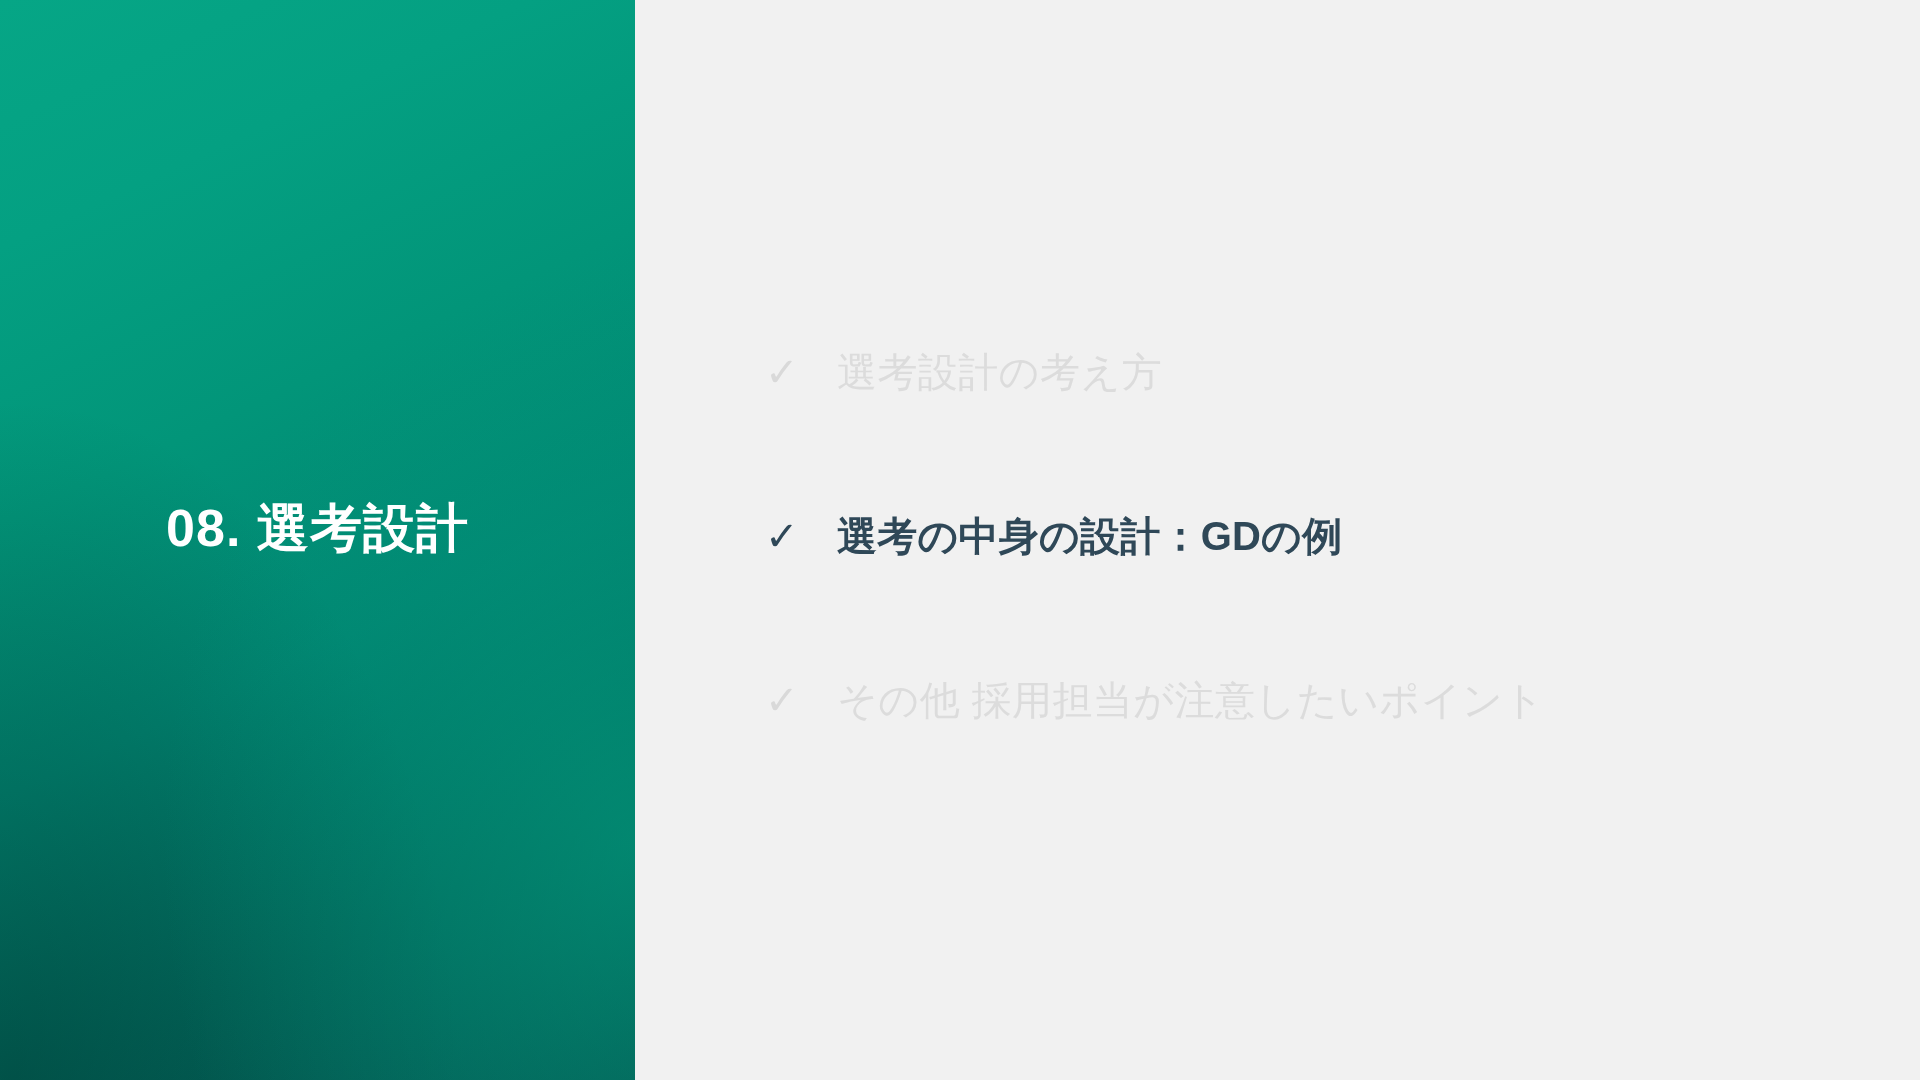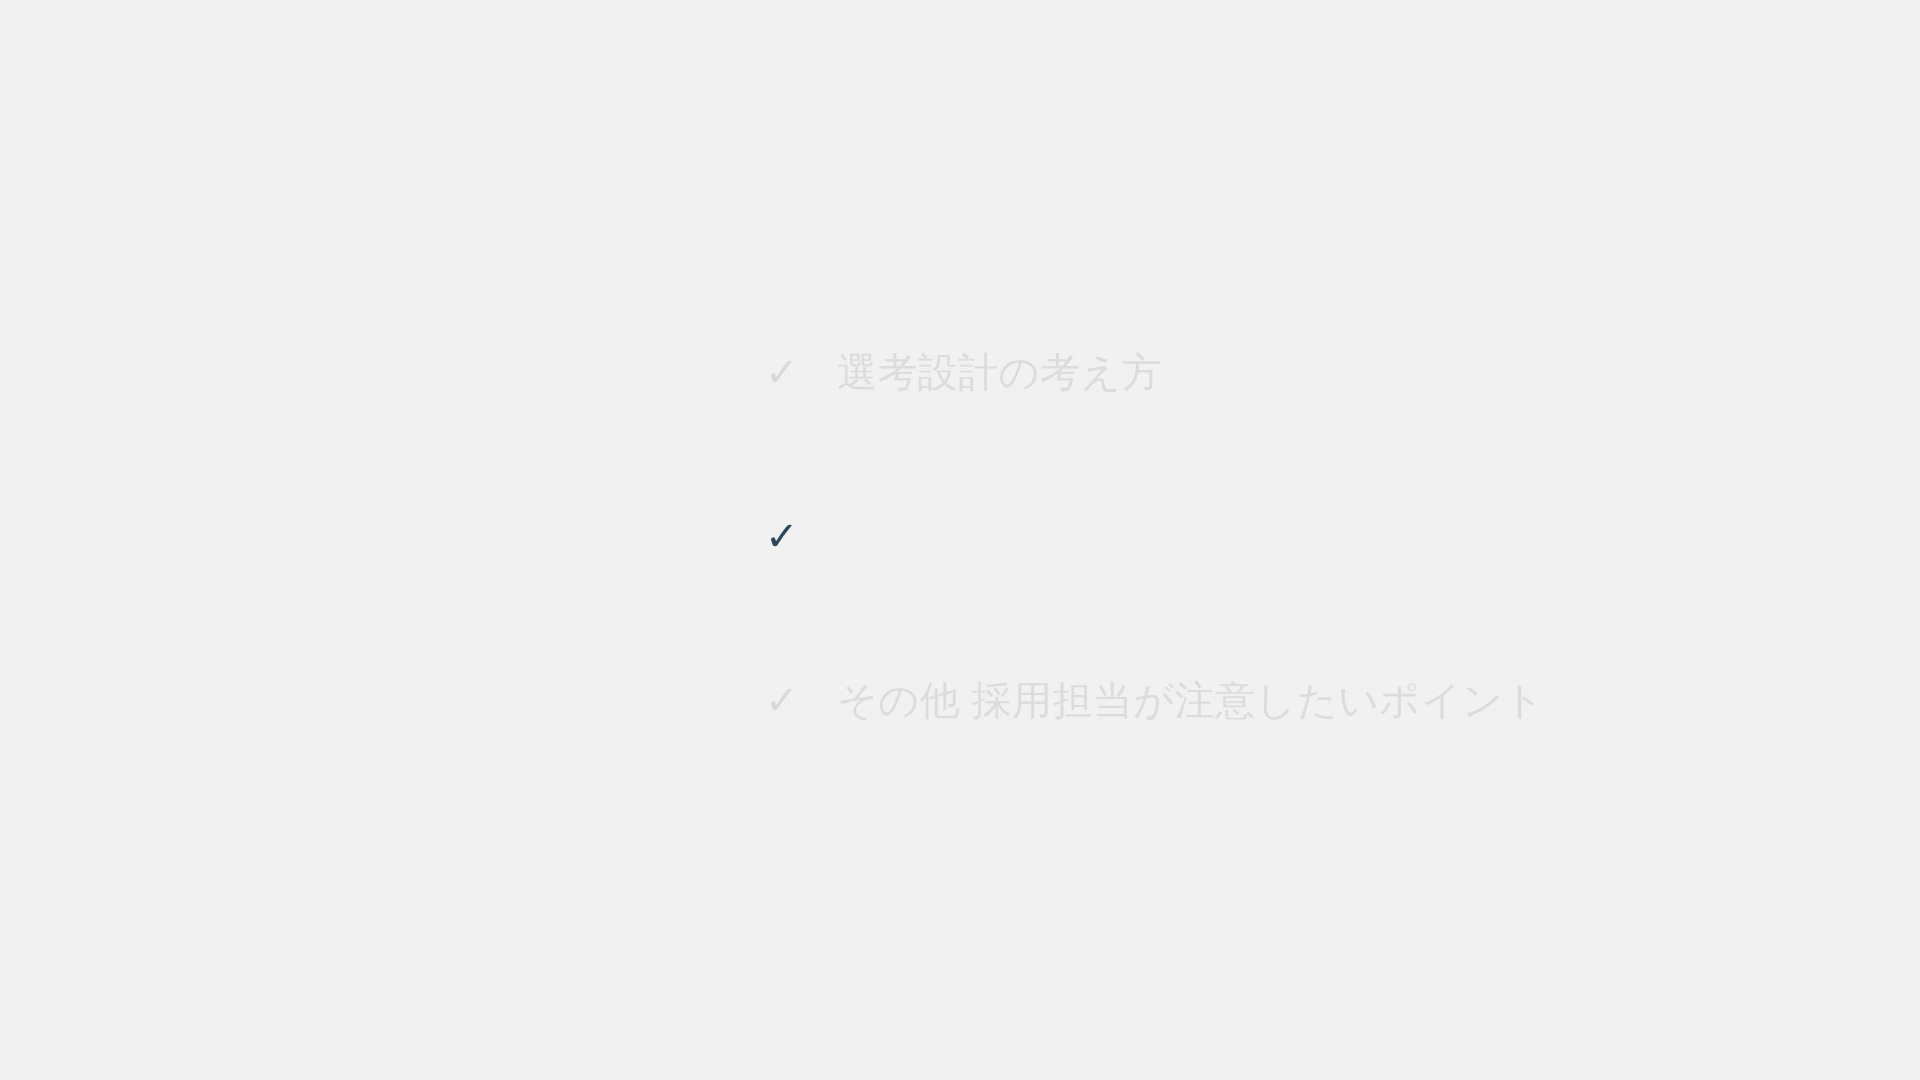--- a/index.html
+++ b/index.html
@@ -132,30 +132,34 @@
     color: #2f4858;
     font-weight: 700;
     letter-spacing: 0.005em;
   }
 </style>
 </head>
 <body>
 
 <div class="slide">
 
+  <div class="title-panel">
+    <div class="title-text">08. 選考設計</div>
+  </div>
 
   <div class="agenda">
 
     <div class="agenda-item row-1 state-inactive">
       <span class="check-icon">✓</span>
       <span class="item-label">選考設計の考え方</span>
     </div>
 
     <div class="agenda-item row-2 state-active">
       <span class="check-icon">✓</span>
+      <span class="item-label">選考の中身の設計：GDの例</span>
     </div>
 
     <div class="agenda-item row-3 state-inactive">
       <span class="check-icon">✓</span>
       <span class="item-label">その他 採用担当が注意したいポイント</span>
     </div>
 
   </div>
 </div>
 

